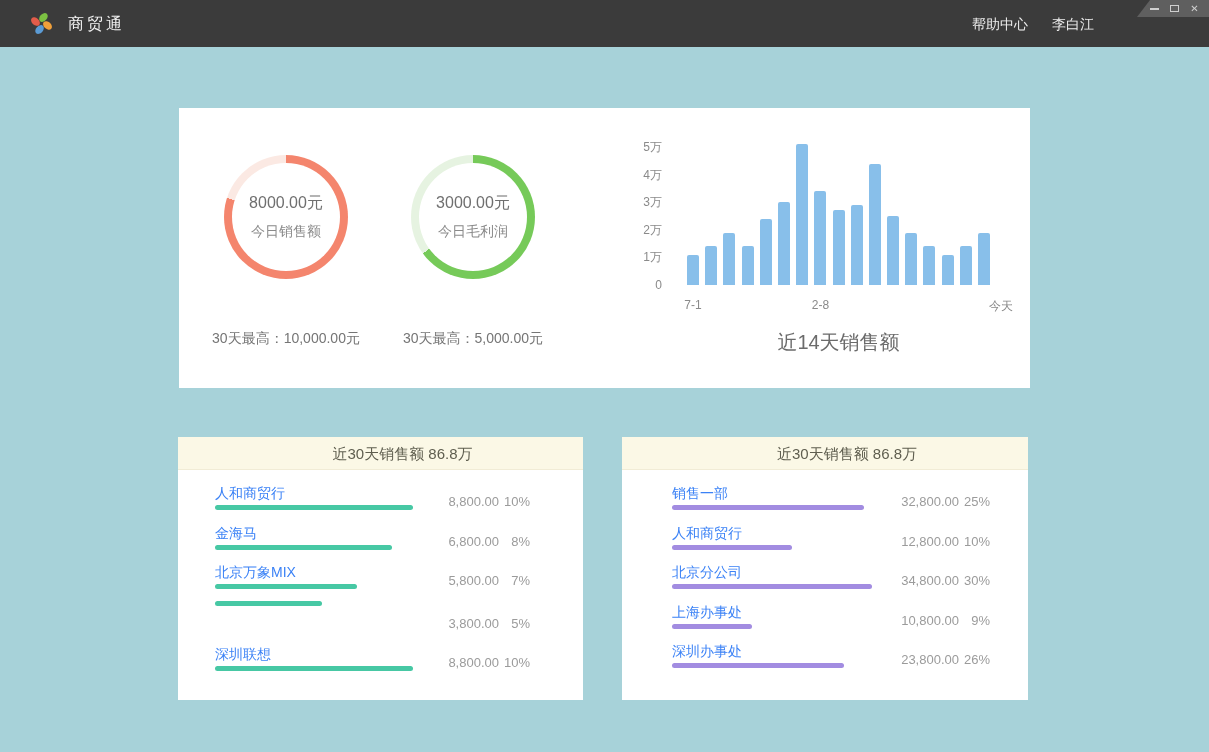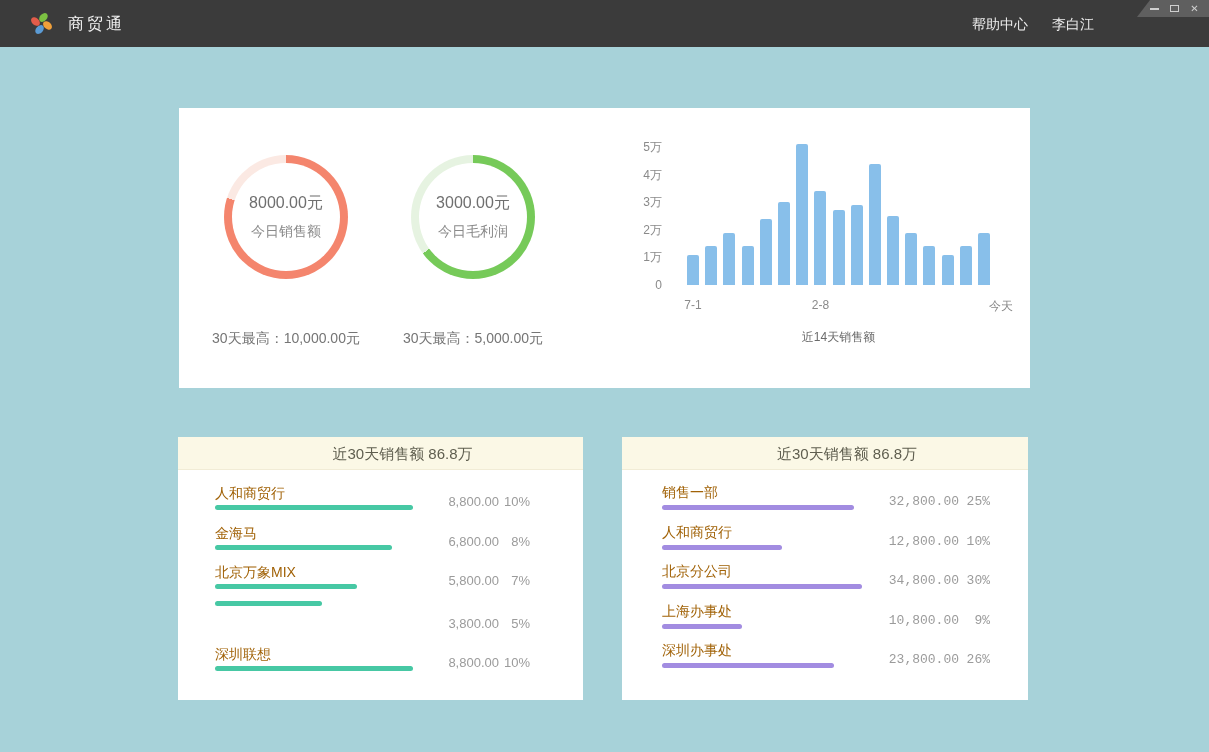--- a/index.html
+++ b/index.html
@@ -77,28 +77,28 @@
     display:flex; align-items:flex-end; justify-content:space-between;
   }
   .bar { width:12px; background:#88bfea; border-radius:2px 2px 0 0; }
   .chart-x { position:absolute; left:508px; top:190px; width:303px; height:16px; }
   .chart-x span {
     position:absolute; font-size:12px; color:#8a8a8a; transform:translateX(-50%);
     white-space:nowrap;
   }
   .chart-title {
     position:absolute; left:508px; top:221px; width:303px; text-align:center;
-    font-size:12px; color:#6b6b6b;
+    font-size:20px; color:#6b6b6b;
   }
   
   .rank-body { padding-top:9px; }
   .rank-row { position:relative; height:39.5px; }
   .leftc  .rank-row { padding-left:37px; }
-  .rightc .rank-row { padding-left:40px;font-family:Liberation Mono, monospace; }
-  .rank-name { font-size:14px; color:#a16207; line-height:18px; padding-top:5px; }
+  .rightc .rank-row { padding-left:50px; }
+  .rank-name { font-size:14px; color:#3b82f6; line-height:18px; padding-top:5px; }
   .rank-bar { height:5px; border-radius:3px; margin-top:3px; }
   .rank-val, .rank-pct {
     position:absolute; top:15px; font-size:13px; color:#9b9b9b; text-align:right;
   }
   .leftc  .rank-val { right:84px; }
   .leftc  .rank-pct { right:53px; width:34px; }
   .rightc .rank-val { right:69px; }
   .rightc .rank-pct { right:38px; width:34px; }
 </style>
 </head>

